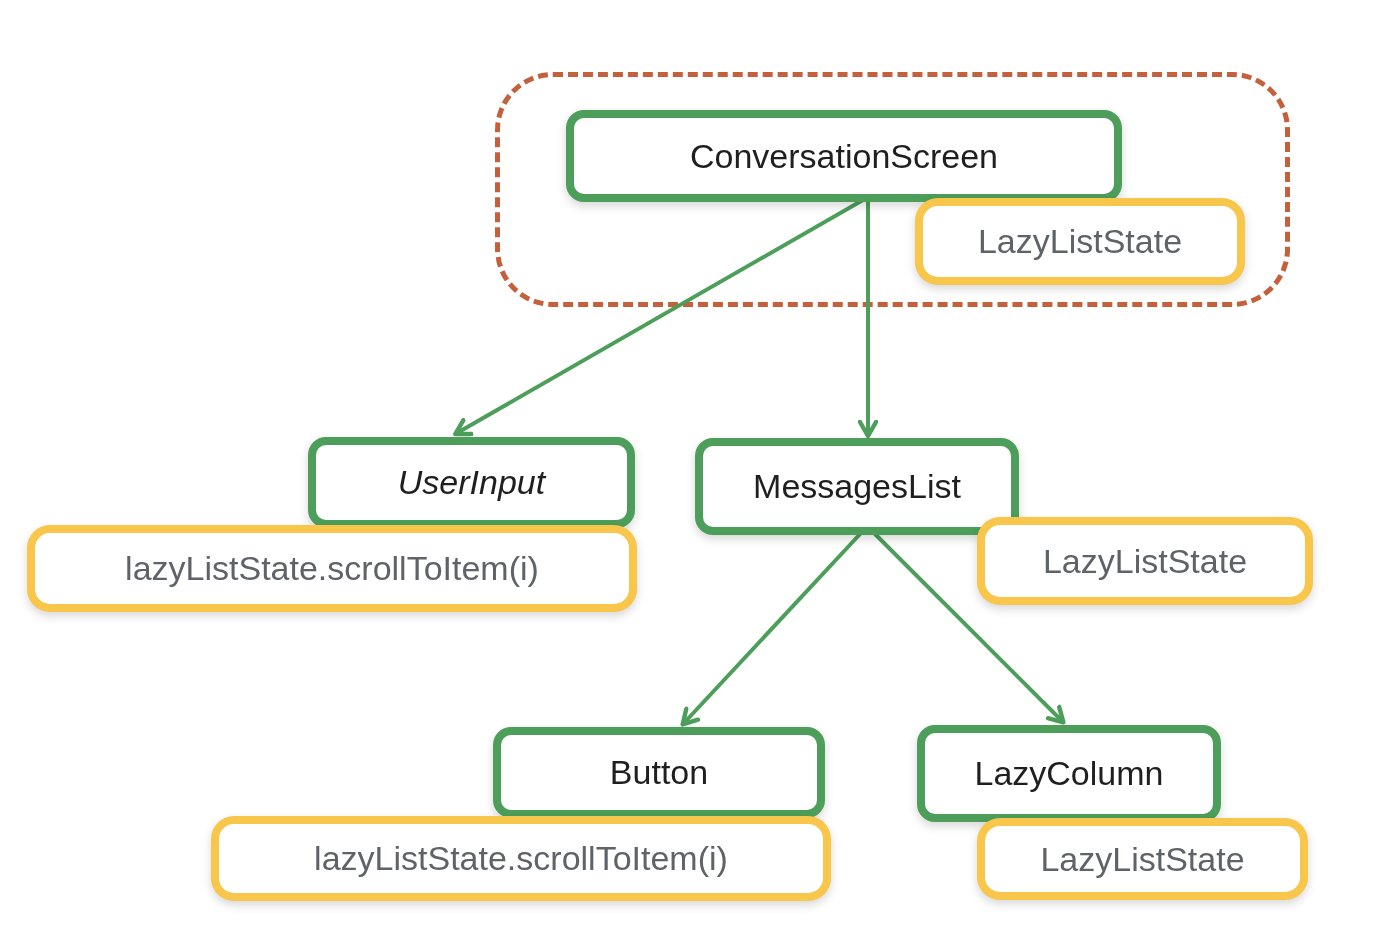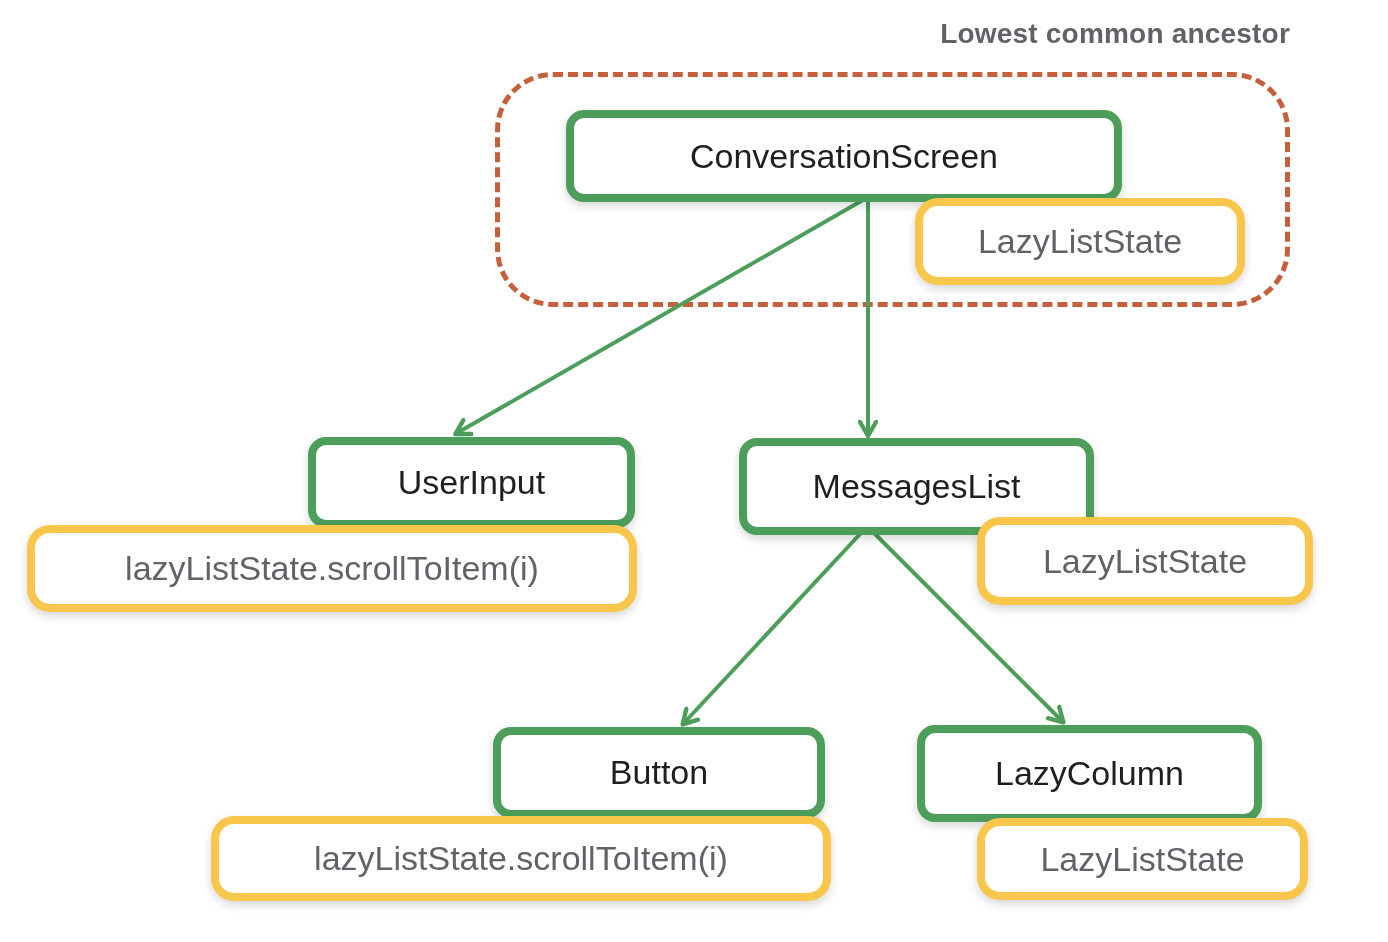--- a/index.html
+++ b/index.html
@@ -56,35 +56,34 @@
   .node.yellow{
     border:8px solid var(--yellow);
     border-radius:23px;
     z-index:4;
     font-size:34px;color:var(--gray-text);
   }
 
   
   .n-conversation{left:566px;top:110px;width:556px;height:92px;}
   .s-conversation{left:915px;top:198px;width:330px;height:87px;}
-  .n-userinput{left:308px;top:437px;width:327px;height:91px;}
+  .n-userinput{left:308px;top:437px;width:327px;height:91px;font-style:italic;}
   .s-userinput{left:27px;top:525px;width:610px;height:87px;}
-  .n-messages{left:695px;top:438px;width:355px;height:97px;margin-left:44px;}
+  .n-messages{left:695px;top:438px;width:324px;height:97px;}
   .s-messages{left:977px;top:517px;width:336px;height:88px;}
   .n-button{left:493px;top:727px;width:332px;height:91px;}
   .s-button{left:211px;top:816px;width:620px;height:85px;}
-  .n-lazycolumn{left:917px;top:725px;width:345px;height:97px;}
+  .n-lazycolumn{left:917px;top:725px;width:304px;height:97px;}
   .s-lazycolumn{left:977px;top:818px;width:331px;height:82px;}
 </style>
 </head>
 <body>
 
 <div class="canvas">
 
-  <div class="annotation-label">Lowest common ancestor</div>
 
   <div class="dashed-region"></div>
 
   <svg class="edges" viewBox="0 0 1388 942" xmlns="http://www.w3.org/2000/svg">
     <defs>
       <marker id="arrow" viewBox="0 0 10 10" refX="7" refY="5" markerWidth="5" markerHeight="5" orient="auto-start-reverse">
         <path d="M1 1 L8 5 L1 9" fill="none" stroke="currentColor" stroke-width="2.2" stroke-linecap="round" stroke-linejoin="round"></path>
       </marker>
     </defs>
     <line x1="863" y1="200" x2="457" y2="433" marker-end="url(#arrow)"></line>

